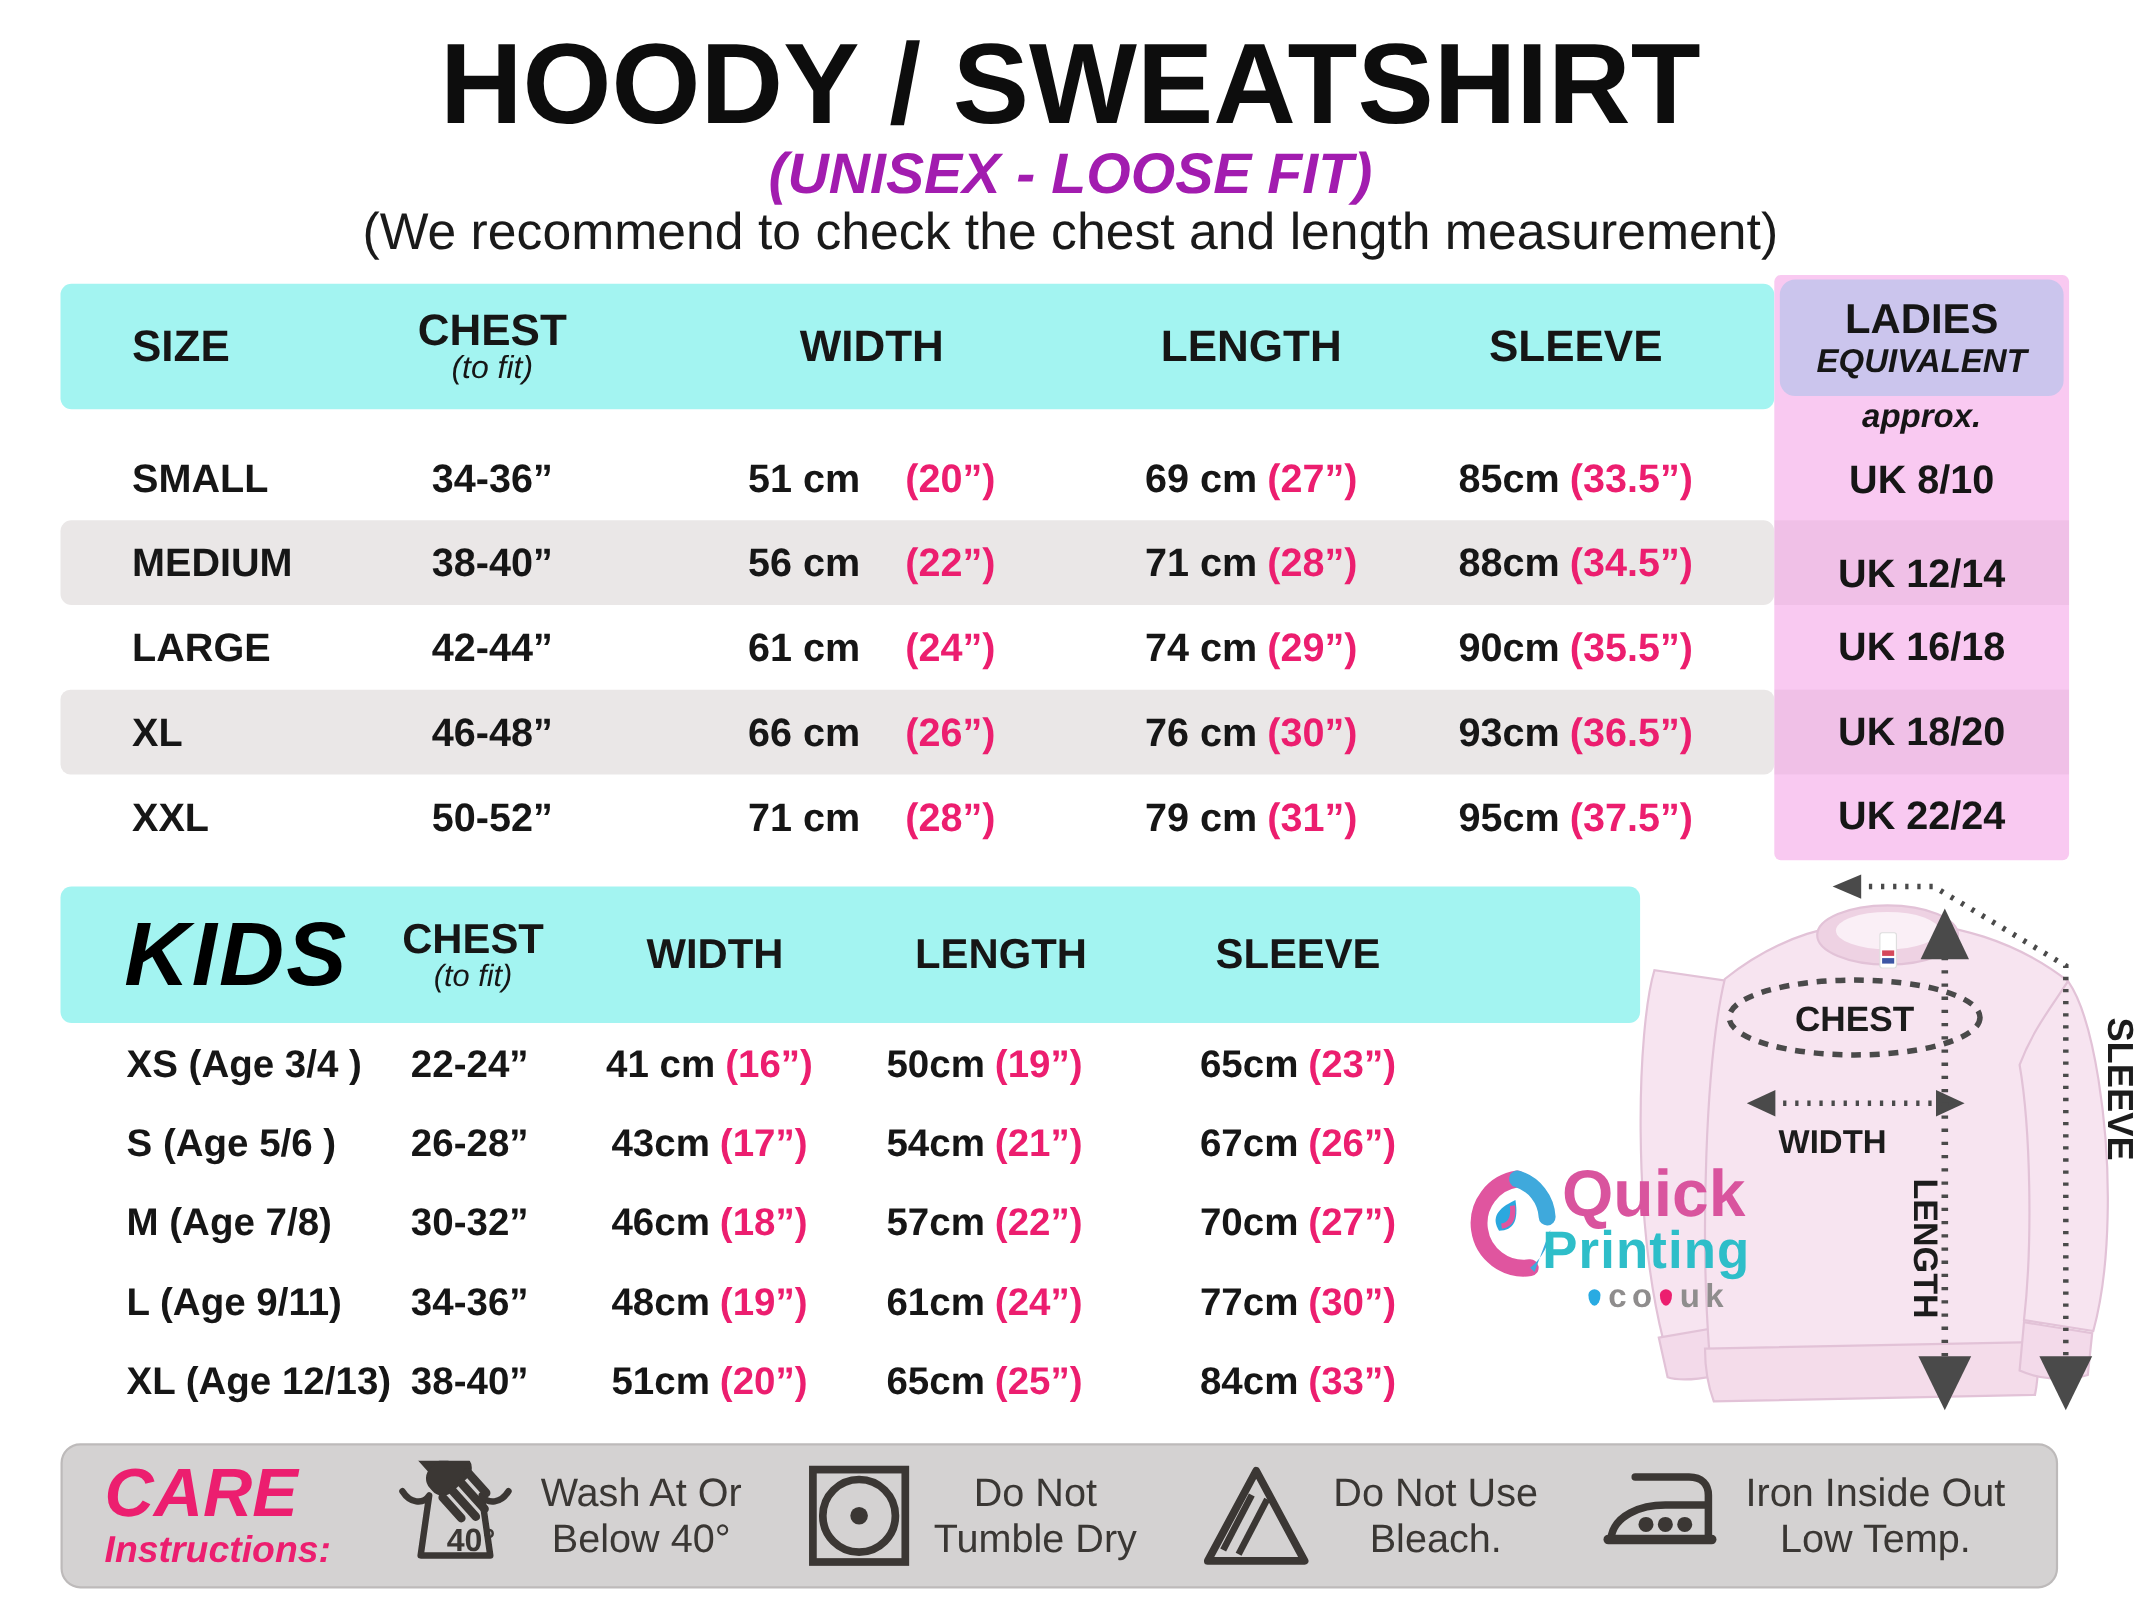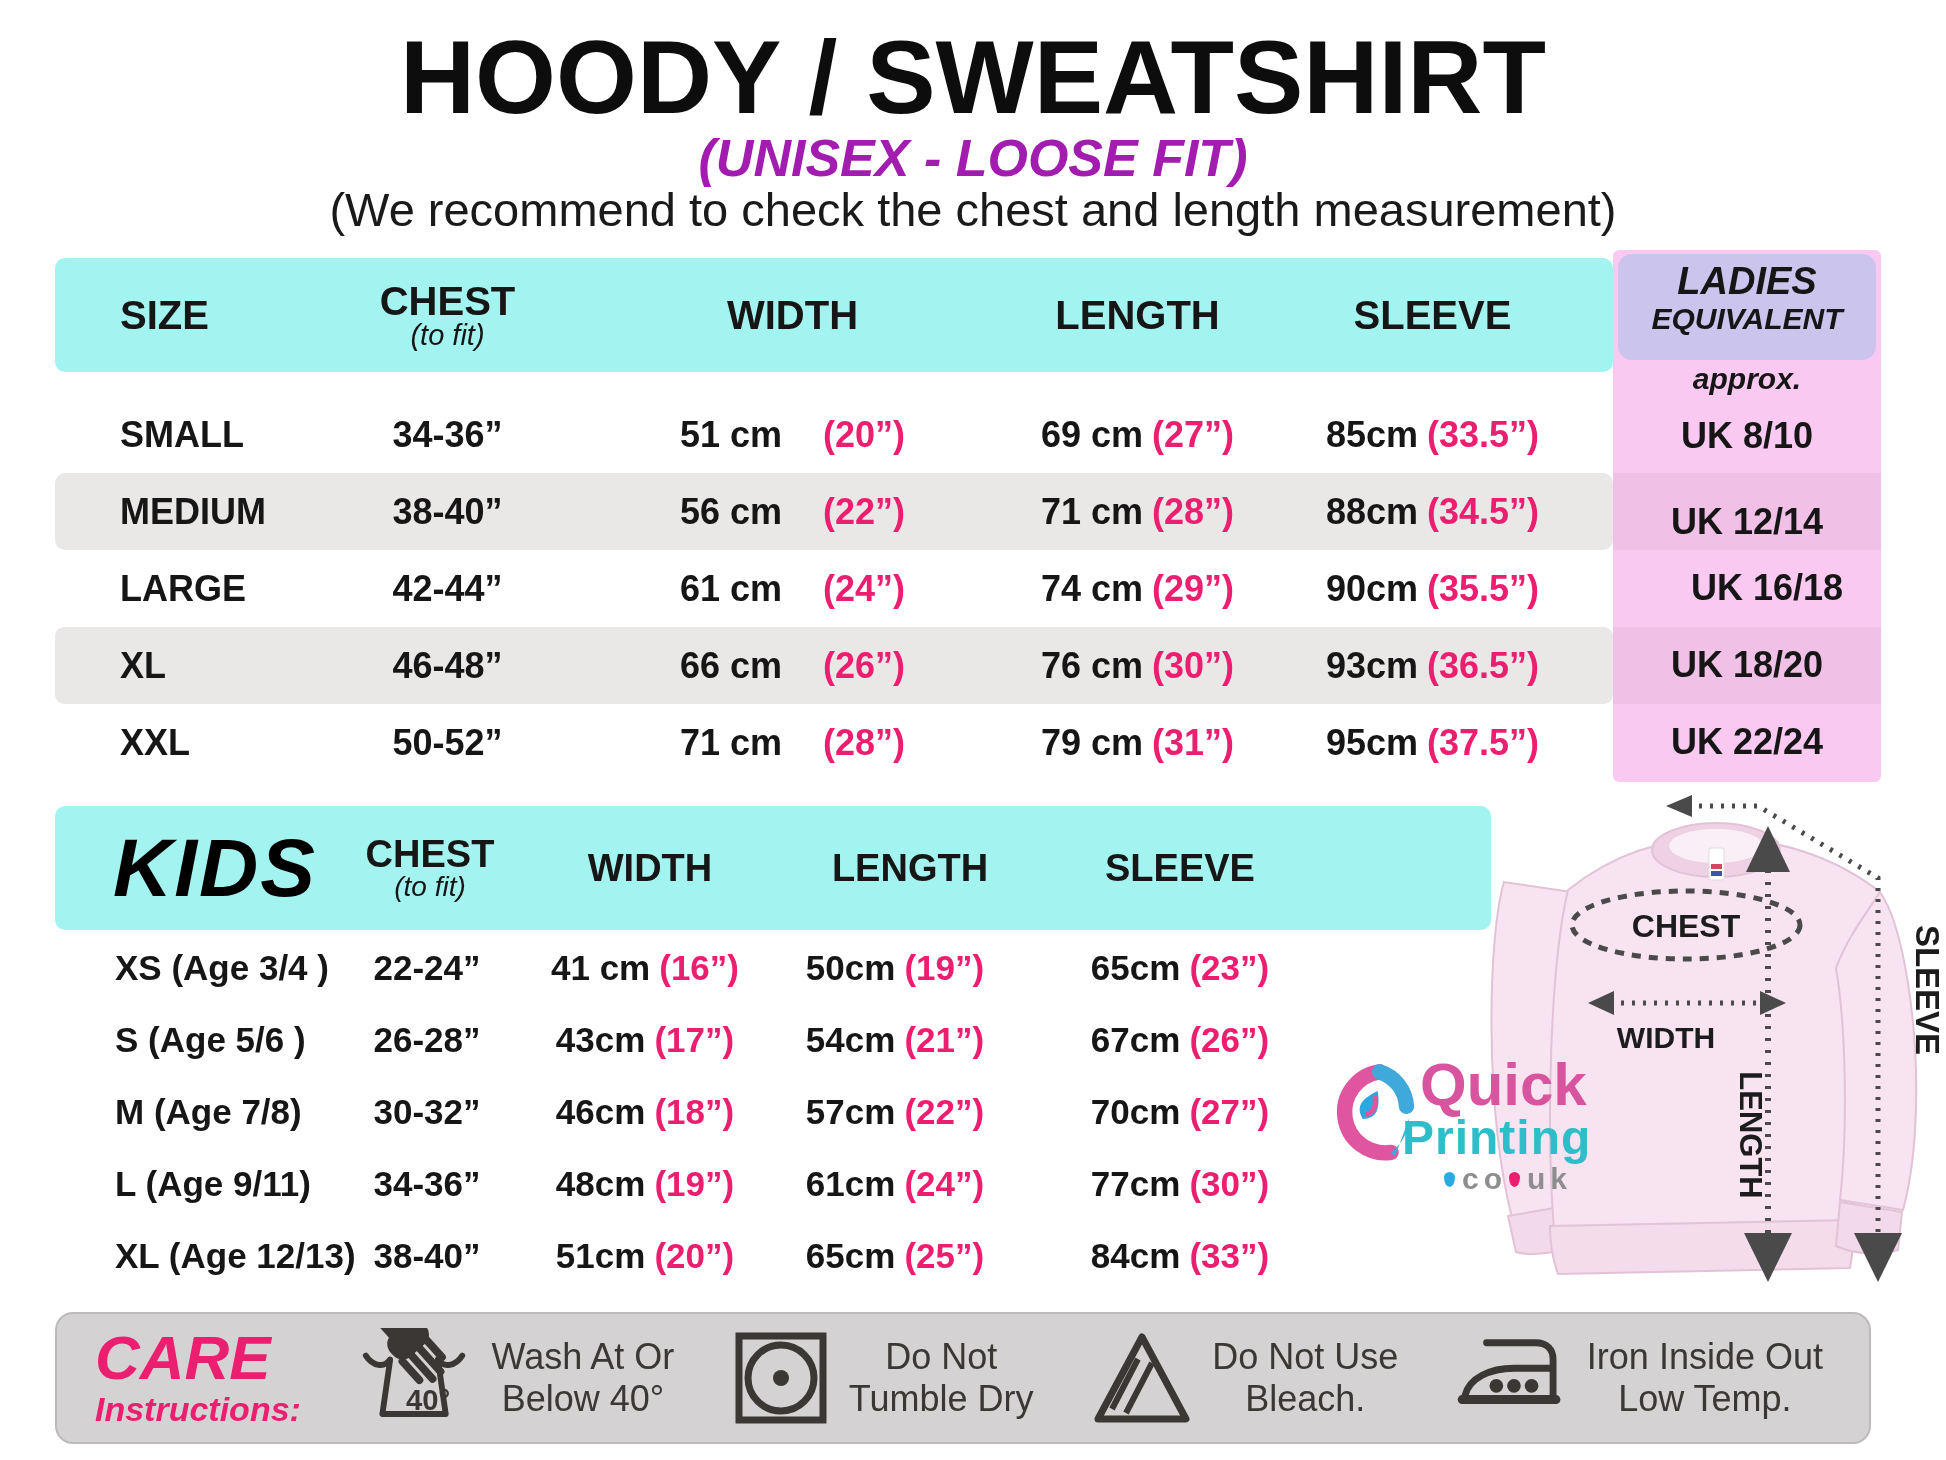--- a/index.html
+++ b/index.html
@@ -31,21 +31,21 @@
   .ar-chest{left:300px;width:185px;}
   .ar-width{left:595px;width:285px;gap:32px;}
   .ar-length{left:940px;width:285px;}
   .ar-sleeve{left:1235px;width:285px;}
   .in{color:#EC1E6F;margin-left:9px;}
   
   .ladies{left:1613px;top:250px;width:268px;height:532px;background:#F9C9F1;border-radius:6px;}
   .lstripe{position:absolute;left:0;width:100%;height:77px;background:rgba(95,50,90,0.06);}
   .lbox{position:absolute;left:5px;top:4px;width:258px;height:106px;background:#CBC5ED;
         border-radius:14px;text-align:center;}
-  .lbox .l1{font-size:38px;font-weight:bold;margin-top:8px;line-height:1.05;font-style:italic;}
+  .lbox .l1{font-size:38px;font-weight:bold;margin-top:18px;line-height:1.05;}
   .lbox .l2{font-size:30px;font-weight:bold;font-style:italic;line-height:1.1;}
   .lapprox{position:absolute;left:0;top:112px;width:100%;text-align:center;font-size:30px;
            font-style:italic;font-weight:bold;}
   .lval{position:absolute;left:0;width:100%;height:48px;line-height:48px;text-align:center;
         font-size:36px;font-weight:bold;}
   
   .k-head{left:55px;top:806px;width:1436px;height:124px;background:#A3F4F1;border-radius:10px;}
   .k-title{position:absolute;left:58px;top:0;height:100%;display:flex;align-items:center;
            font-size:82px;font-weight:bold;font-style:italic;color:#000000;letter-spacing:2px;}
   .k-head .hcell{position:absolute;top:0;height:100%;display:flex;align-items:center;
@@ -195,21 +195,21 @@
   <div class="abs ladies">
     <div class="lstripe" style="top:223px;"></div>
     <div class="lstripe" style="top:377px;"></div>
     <div class="lbox">
       <div class="l1">LADIES</div>
       <div class="l2">EQUIVALENT</div>
     </div>
     <div class="lapprox">approx.</div>
     <div class="lval" style="top:162px;">UK 8/10</div>
     <div class="lval" style="top:248px;">UK 12/14</div>
-    <div class="lval" style="top:314px;padding-left:20px;">UK 16/18</div>
+    <div class="lval" style="top:314px;">UK 16/18</div>
     <div class="lval" style="top:391px;">UK 18/20</div>
     <div class="lval" style="top:468px;">UK 22/24</div>
   </div>
 
   <div class="abs k-head">
     <div class="k-title">KIDS</div>
     <div class="hcell kh-chest">
       <span>CHEST</span>
       <span class="sub">(to fit)</span>
     </div>

